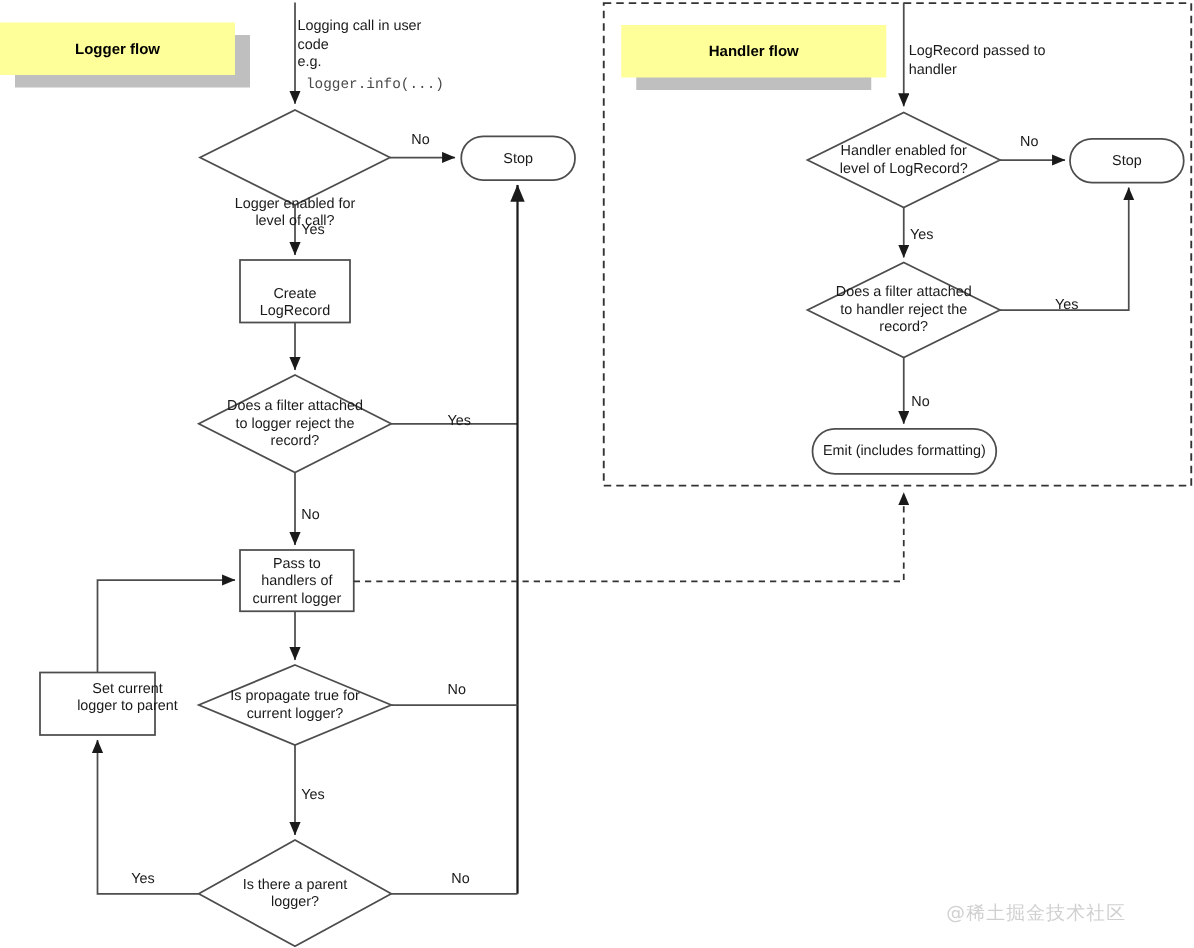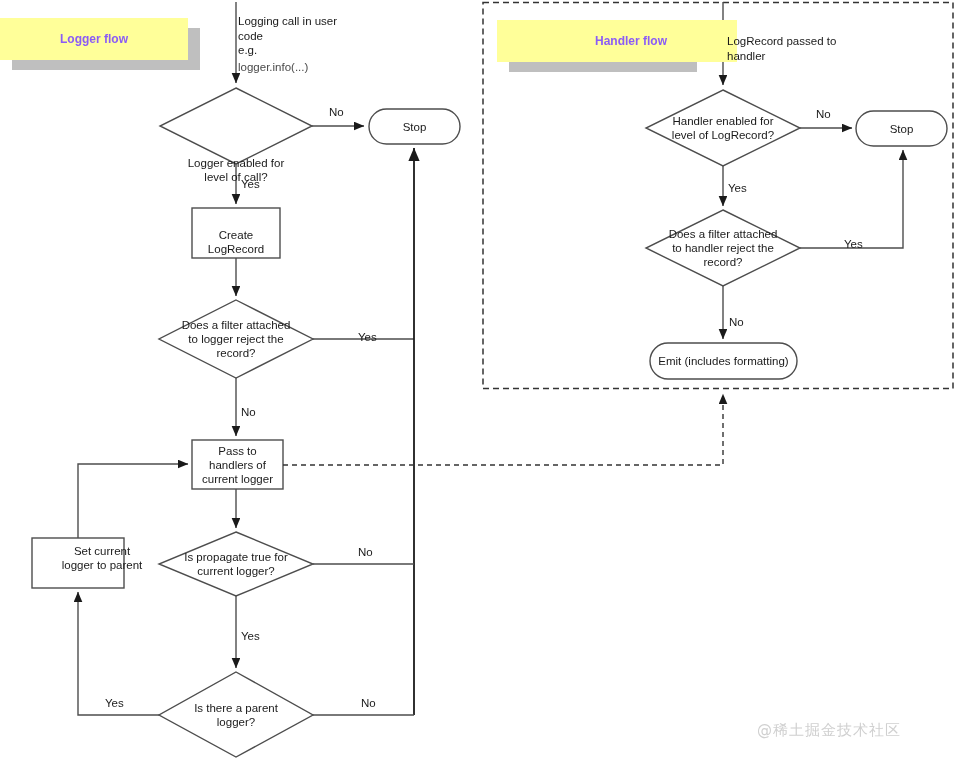--- a/index.html
+++ b/index.html
@@ -49,45 +49,45 @@
     position: absolute;
     font-family: "Liberation Sans", sans-serif;
     font-size: 11.5px;
     color: #1a1a1a;
     text-align: left;
     line-height: 14.5px;
     white-space: pre-line;
   }
   .mono-text {
     position: absolute;
-    font-family: Liberation Sans, sans-serif;
+    font-family: Liberation Mono, monospace;
     font-size: 11.5px;
     color: #4a4a4a;
-    text-align: left;
+    text-align: center;
     white-space: nowrap;
   }
   .banner {
     position: absolute;
   }
   .banner-shadow {
     position: absolute;
     background: #bfbfbf;
   }
   .banner-fill {
     position: absolute;
     background: #ffff99;
     display: flex;
     align-items: center;
     justify-content: center;
   }
   .banner-label {
     font-family: "Liberation Sans", sans-serif;
     font-size: 12px;
     font-weight: bold;
-    color: #8b5cf6;
+    color: #000000;
     text-align: right;
   }
   .watermark {
     position: absolute;
     font-family: "DejaVu Sans", sans-serif;
     font-size: 15px;
     color: #d0d0d0;
     white-space: nowrap;
     letter-spacing: 1px;
   }
@@ -178,21 +178,21 @@
 
   <div class="banner" style="left:0px; top:18px; width:200px; height:52px;">
     <div class="banner-shadow" style="left:12px; top:10px; width:188px; height:42px;"></div>
     <div class="banner-fill" style="left:0px; top:0px; width:188px; height:42px;">
       <span class="banner-label">Logger flow</span>
     </div>
   </div>
 
   <div class="banner" style="left:497px; top:20px; width:200px; height:52px;">
     <div class="banner-shadow" style="left:12px; top:10px; width:188px; height:42px;"></div>
-    <div class="banner-fill" style="left:0px; top:0px; width:212px; height:42px;padding-left:28px;">
+    <div class="banner-fill" style="left:0px; top:0px; width:212px; height:42px;">
       <span class="banner-label">Handler flow</span>
     </div>
   </div>
 
   <div class="free-text" style="left:238px; top:14px; width:124px;">Logging call in user
 code
 e.g.</div>
   <div class="mono-text" style="left:238px; top:61px; width:124px;">logger.info(...)</div>
 
   <div class="free-text" style="left:727px; top:34px; width:128px;">LogRecord passed to

